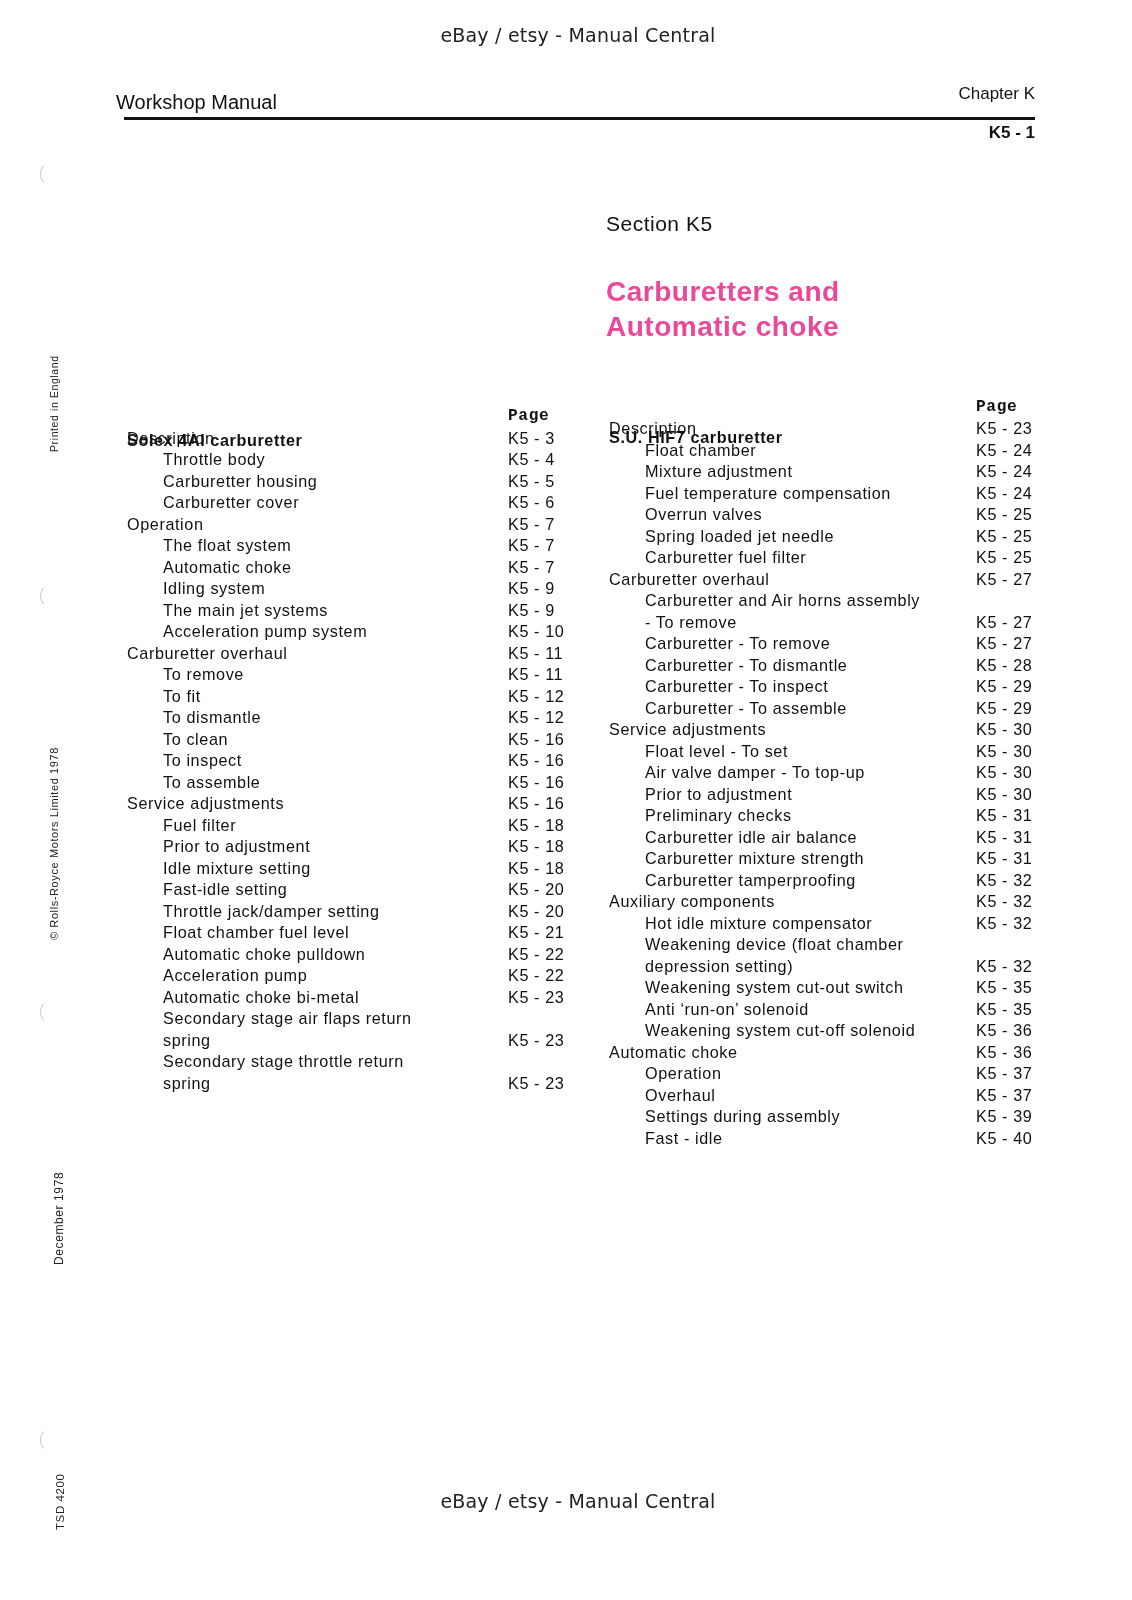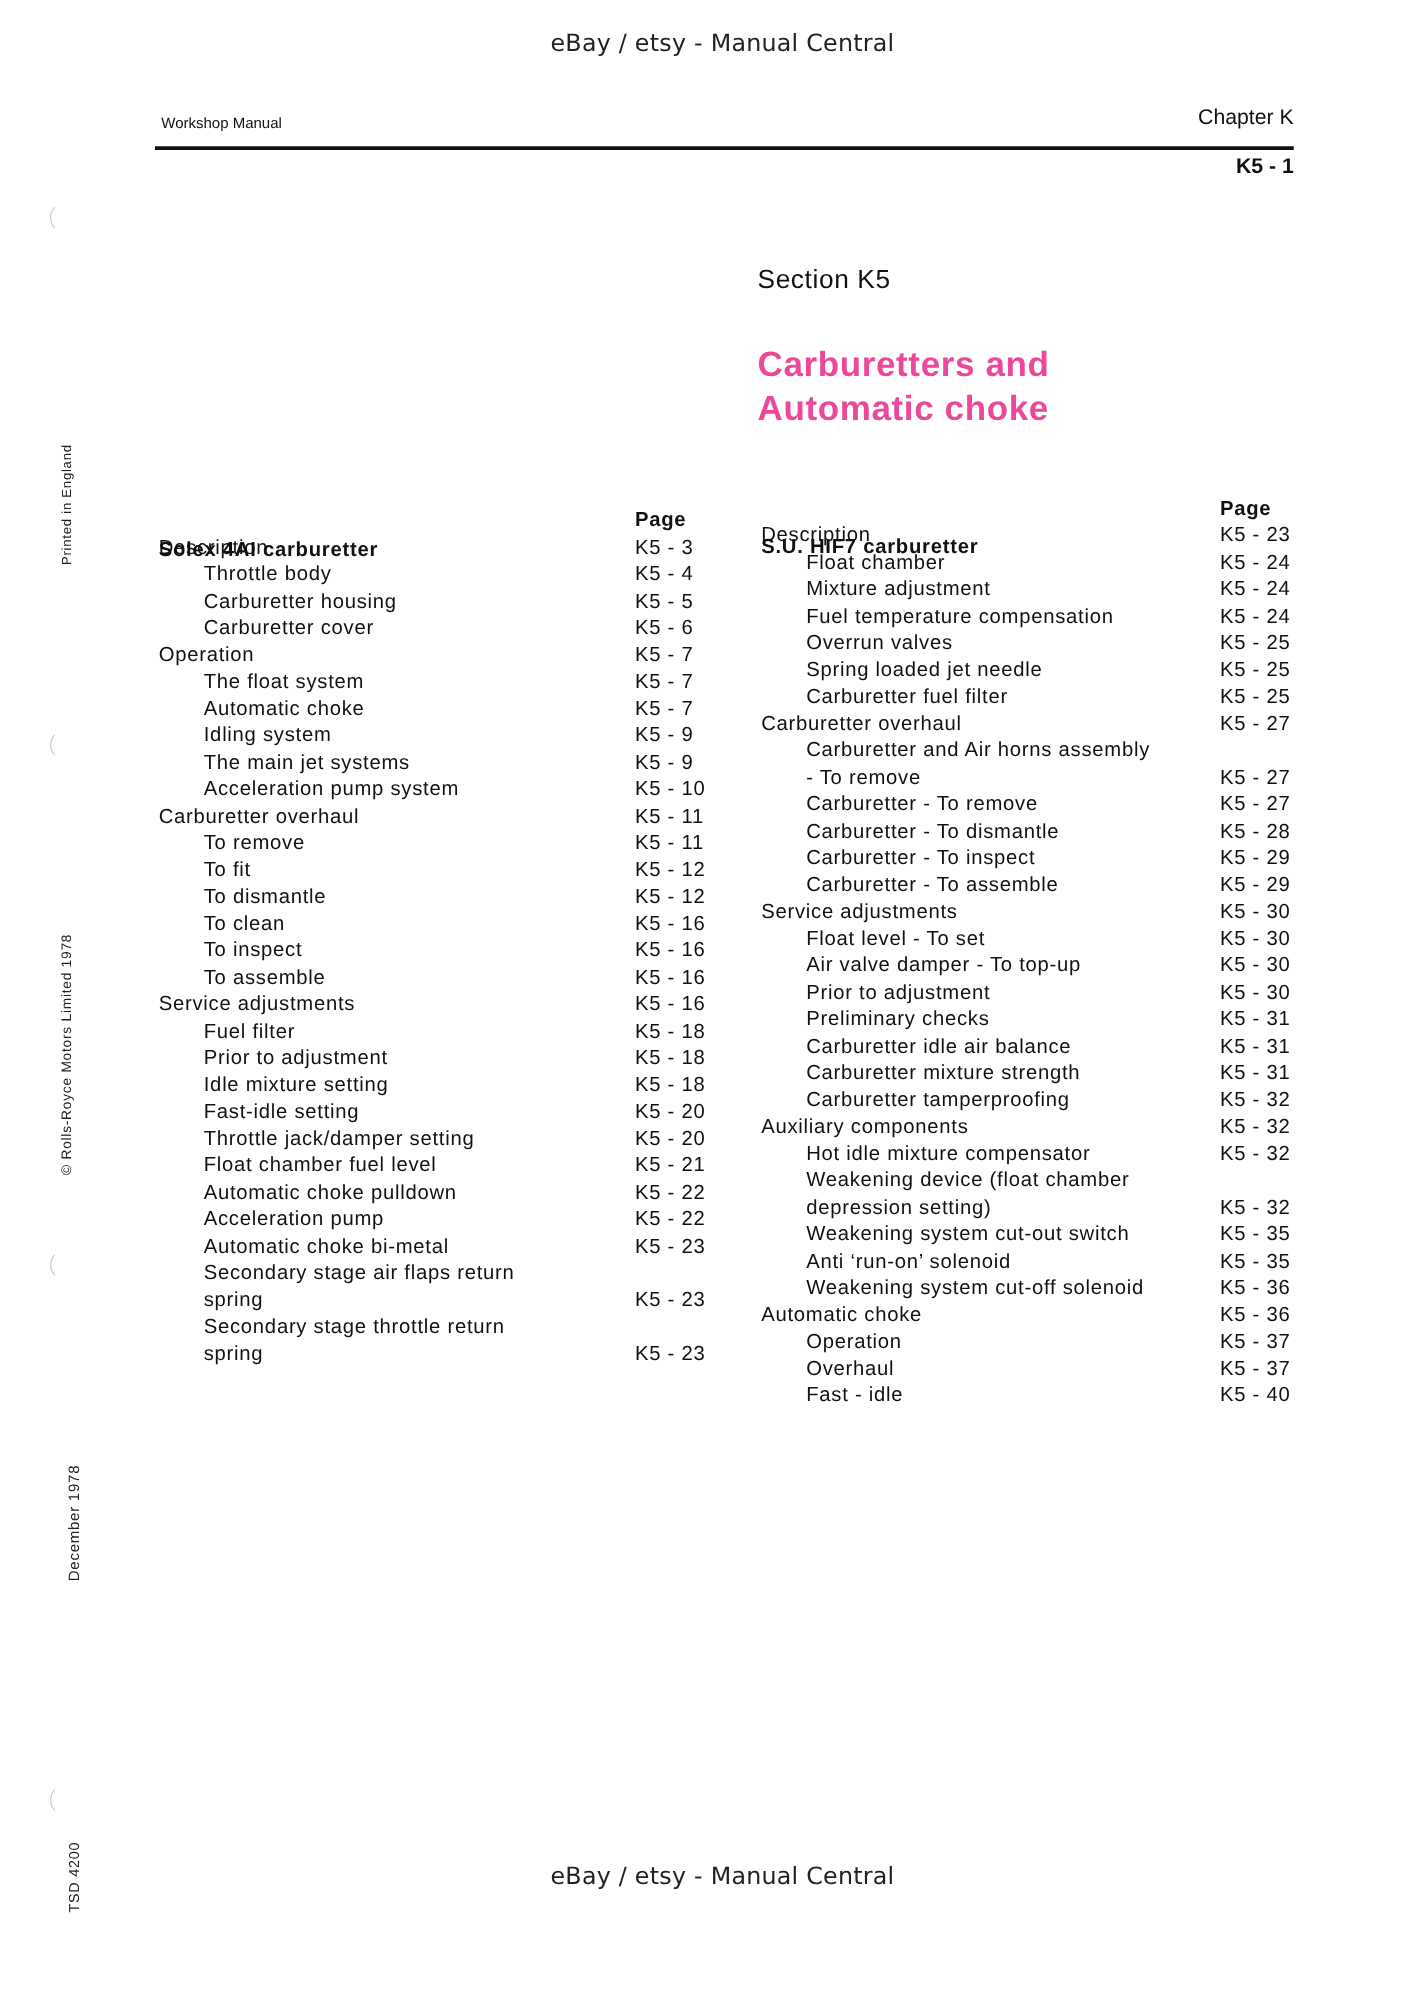--- a/index.html
+++ b/index.html
@@ -1,20 +1,20 @@
 <!DOCTYPE html>
 <html><head>
   <meta charset="utf-8">
   <style>
     html, body { margin: 0; padding: 0; background: #ffffff; }
     body { width: 1132px; height: 1600px; position: relative; overflow: hidden; color: #111; font-family: "Liberation Sans", sans-serif; }
     .watermark { position: absolute; left: 0; width: 1132px; text-align: center; font-family: "DejaVu Sans", sans-serif; font-size: 19px; color: #222; letter-spacing: 0.2px; padding-left: 12px; }
     .wm-top { top: 24px; }
     .wm-bottom { top: 1490px; }
-    .hdr-left { position: absolute; left: 129px; top: 91px; font-size: 12px; color: #111; }
+    .hdr-left { position: absolute; left: 116px; top: 91px; font-size: 20px; color: #111; }
     .hdr-right { position: absolute; right: 97px; top: 84px; font-size: 17px; color: #111; }
     .hdr-rule { position: absolute; left: 124px; top: 117px; width: 911px; height: 3px; background: #111; }
     .hdr-page { position: absolute; right: 97px; top: 123px; font-size: 17px; font-weight: bold; color: #111; }
     .section-label { position: absolute; left: 606px; top: 212px; font-size: 21px; color: #111; letter-spacing: 0.5px; }
     .section-title { position: absolute; left: 606px; top: 274px; font-size: 28px; font-weight: bold; line-height: 35px; color: #ec4899; letter-spacing: 0.5px; }
 
     .toc { position: absolute; font-size: 16.2px; color: #111; letter-spacing: 0.6px; }
     .toc-left { left: 127px; top: 406px; width: 450px; }
     .toc-right { left: 609px; top: 403px; width: 430px; }
     .toc-row { position: relative; height: 21.5px; line-height: 21.5px; white-space: nowrap; }
@@ -22,21 +22,21 @@
     .toc-row.tall .txt { white-space: normal; line-height: 21.5px; width: 280px; }
     .toc-row.tall .pg { top: 21.5px; }
     .toc-row .txt { position: absolute; left: 0; top: 0; }
     .toc-row .pg { position: absolute; top: 0; }
     .toc-left .pg { left: 381px; }
     .toc-right .pg { left: 367px; }
     .lvl-0 .txt { font-weight: bold; margin-top: 24px; }
     .lvl-2 .txt { left: 36px; }
     .toc-left .lvl-1 .txt { left: 0; }
     .toc-right .lvl-2 .txt { left: 36px; }
-    .toc-row.head .pg { font-weight: bold; }
+    .toc-row.head .pg { font-weight: bold; font-family: Liberation Mono, monospace; }
 
     .margin-text { position: absolute; font-size: 10.5px; color: #222; transform-origin: left top; transform: rotate(-90deg); white-space: nowrap; letter-spacing: 0.6px; }
     .m1 { left: 48px; top: 452px; }
     .m2 { left: 48px; top: 940px; font-size: 11px; }
     .m3 { left: 52px; top: 1265px; font-size: 12px; }
     .m4 { left: 54px; top: 1530px; font-size: 11.5px; }
 
     .punch { position: absolute; width: 22px; height: 22px; border: 1px solid #ccc; border-right: none; border-top-color: transparent; border-bottom-color: transparent; border-radius: 50%; }
   </style>
 </head>
@@ -310,19 +310,23 @@
       </div>
       <div class="toc-row lvl-2">
         <span class="txt">Operation</span>
         <span class="pg">K5 - 37</span>
       </div>
       <div class="toc-row lvl-2">
         <span class="txt">Overhaul</span>
         <span class="pg">K5 - 37</span>
       </div>
       <div class="toc-row lvl-2">
+        <span class="txt">Settings during assembly</span>
+        <span class="pg">K5 - 39</span>
+      </div>
+      <div class="toc-row lvl-2">
         <span class="txt">Fast - idle</span>
         <span class="pg">K5 - 40</span>
       </div>
     </div>
 </div>
 
 <div class="watermark wm-bottom">eBay / etsy - Manual Central</div>
 
 </body></html>

